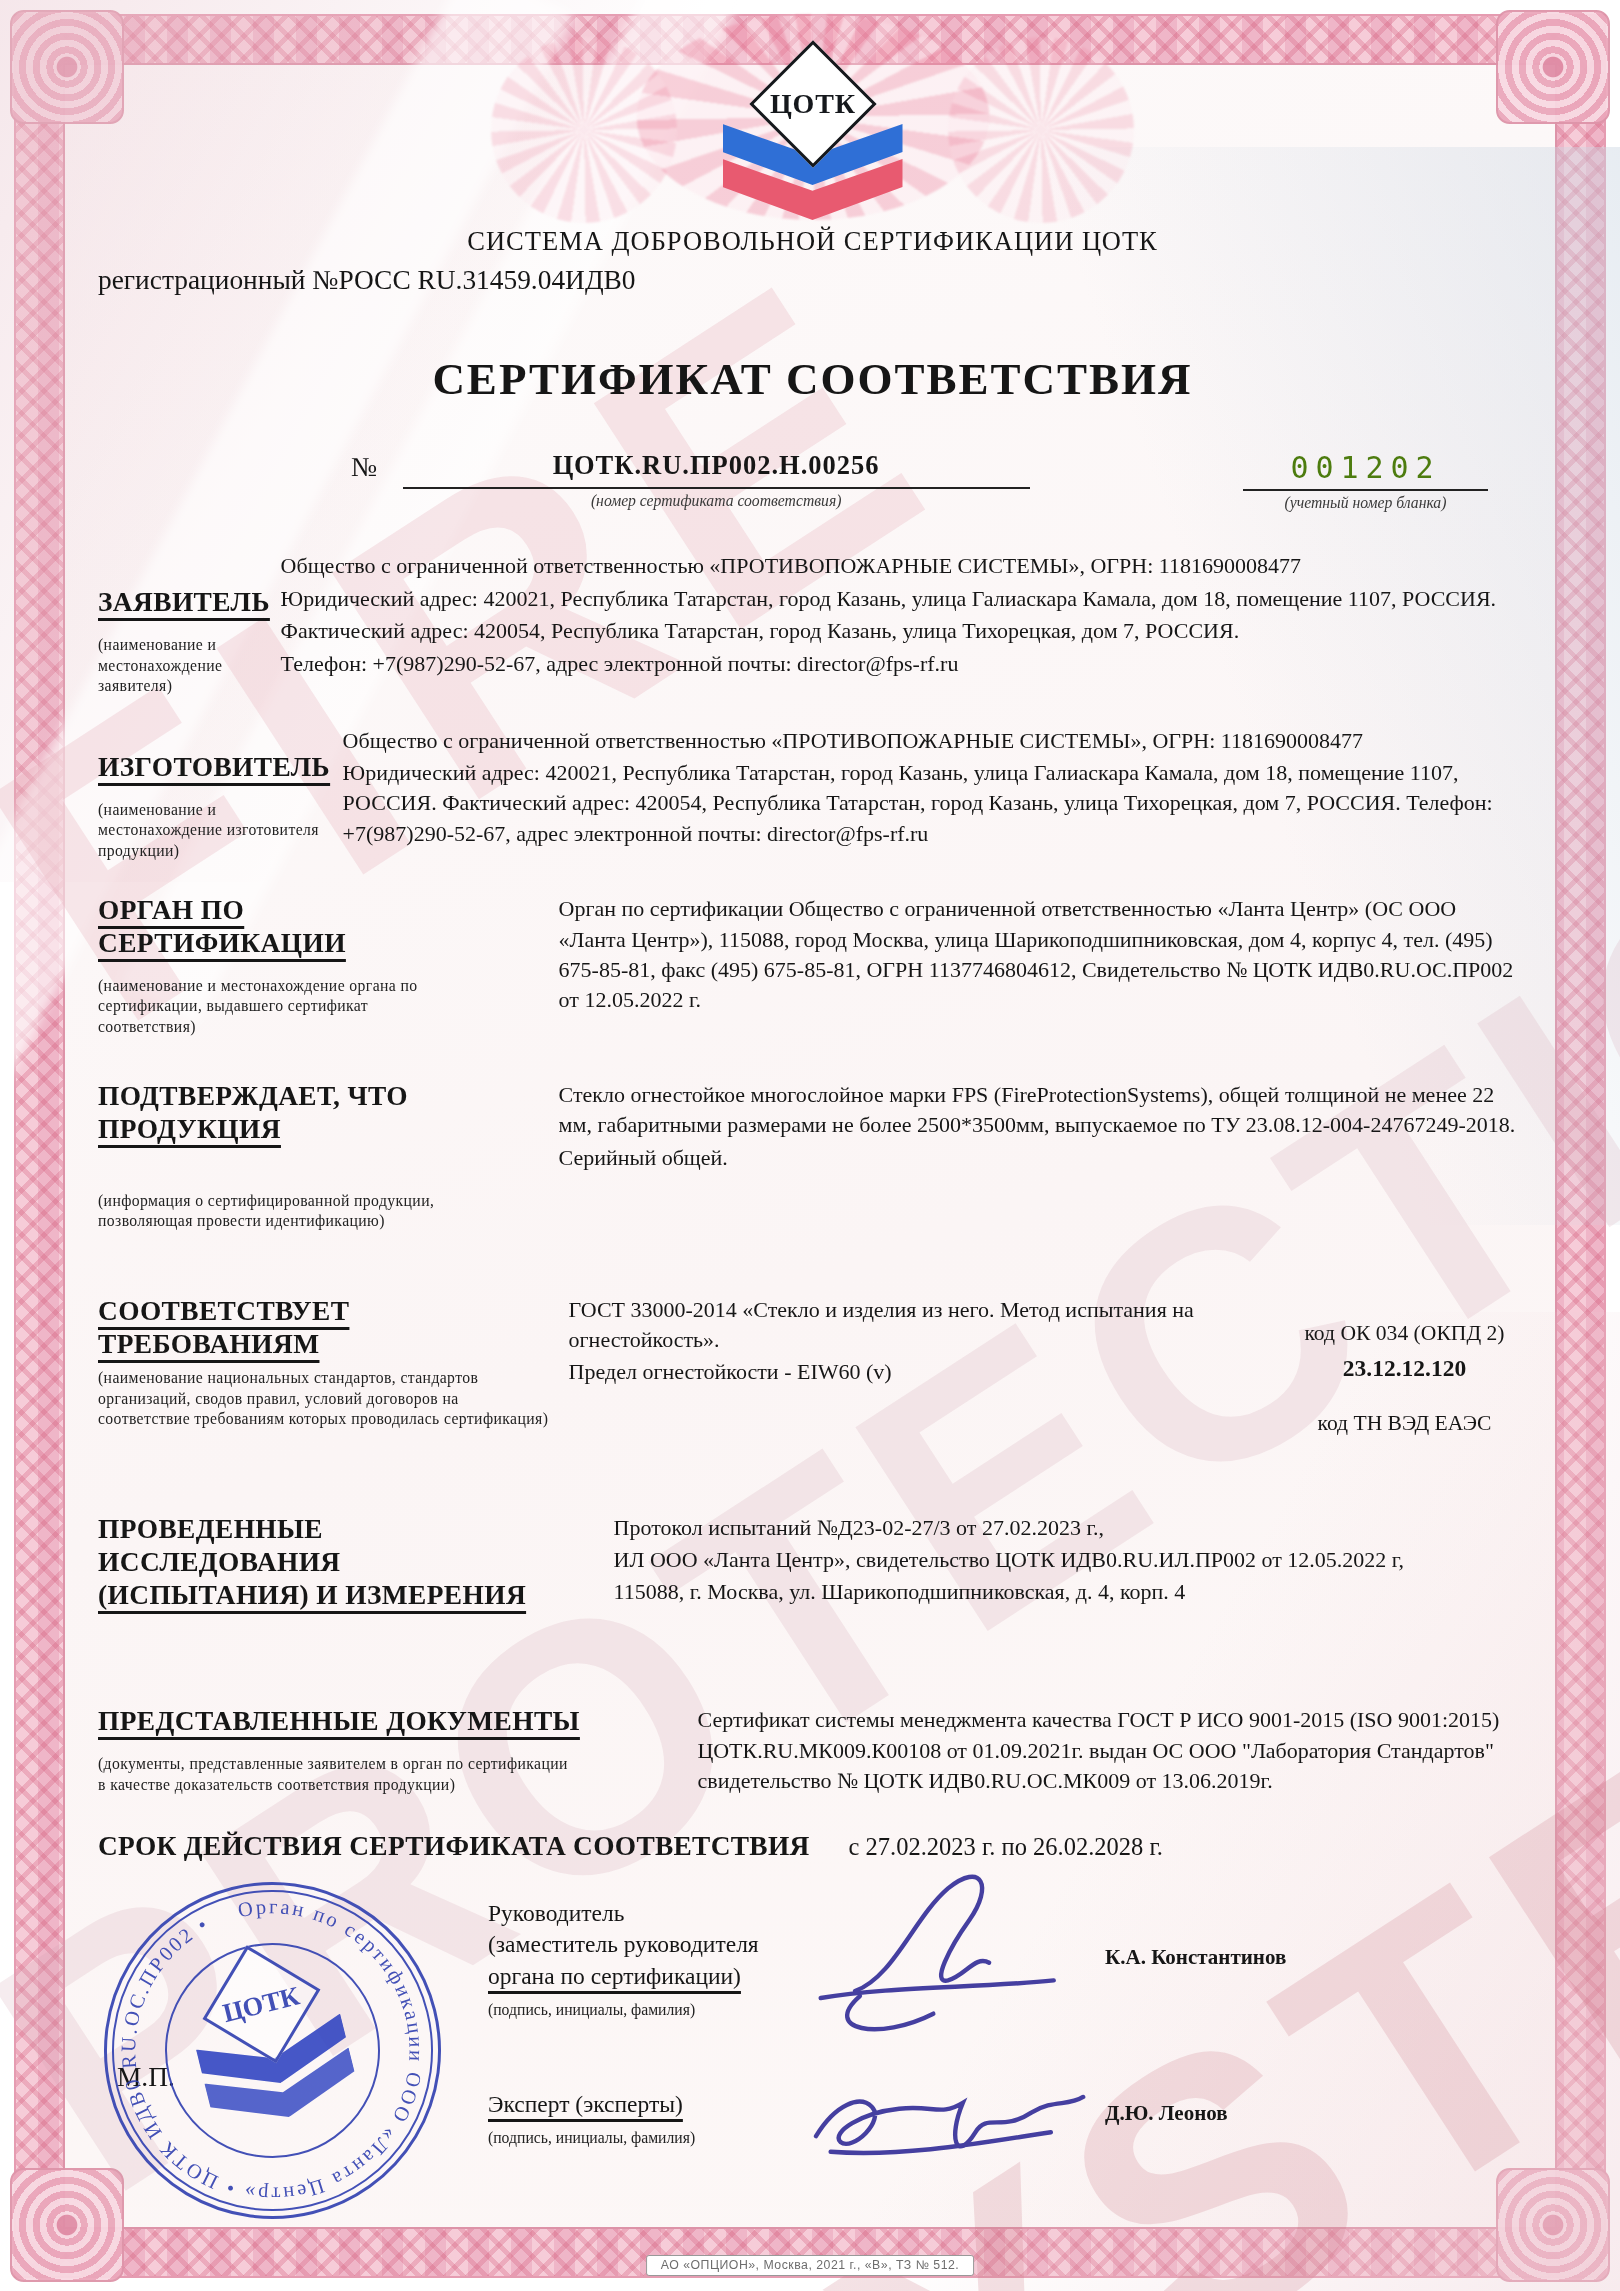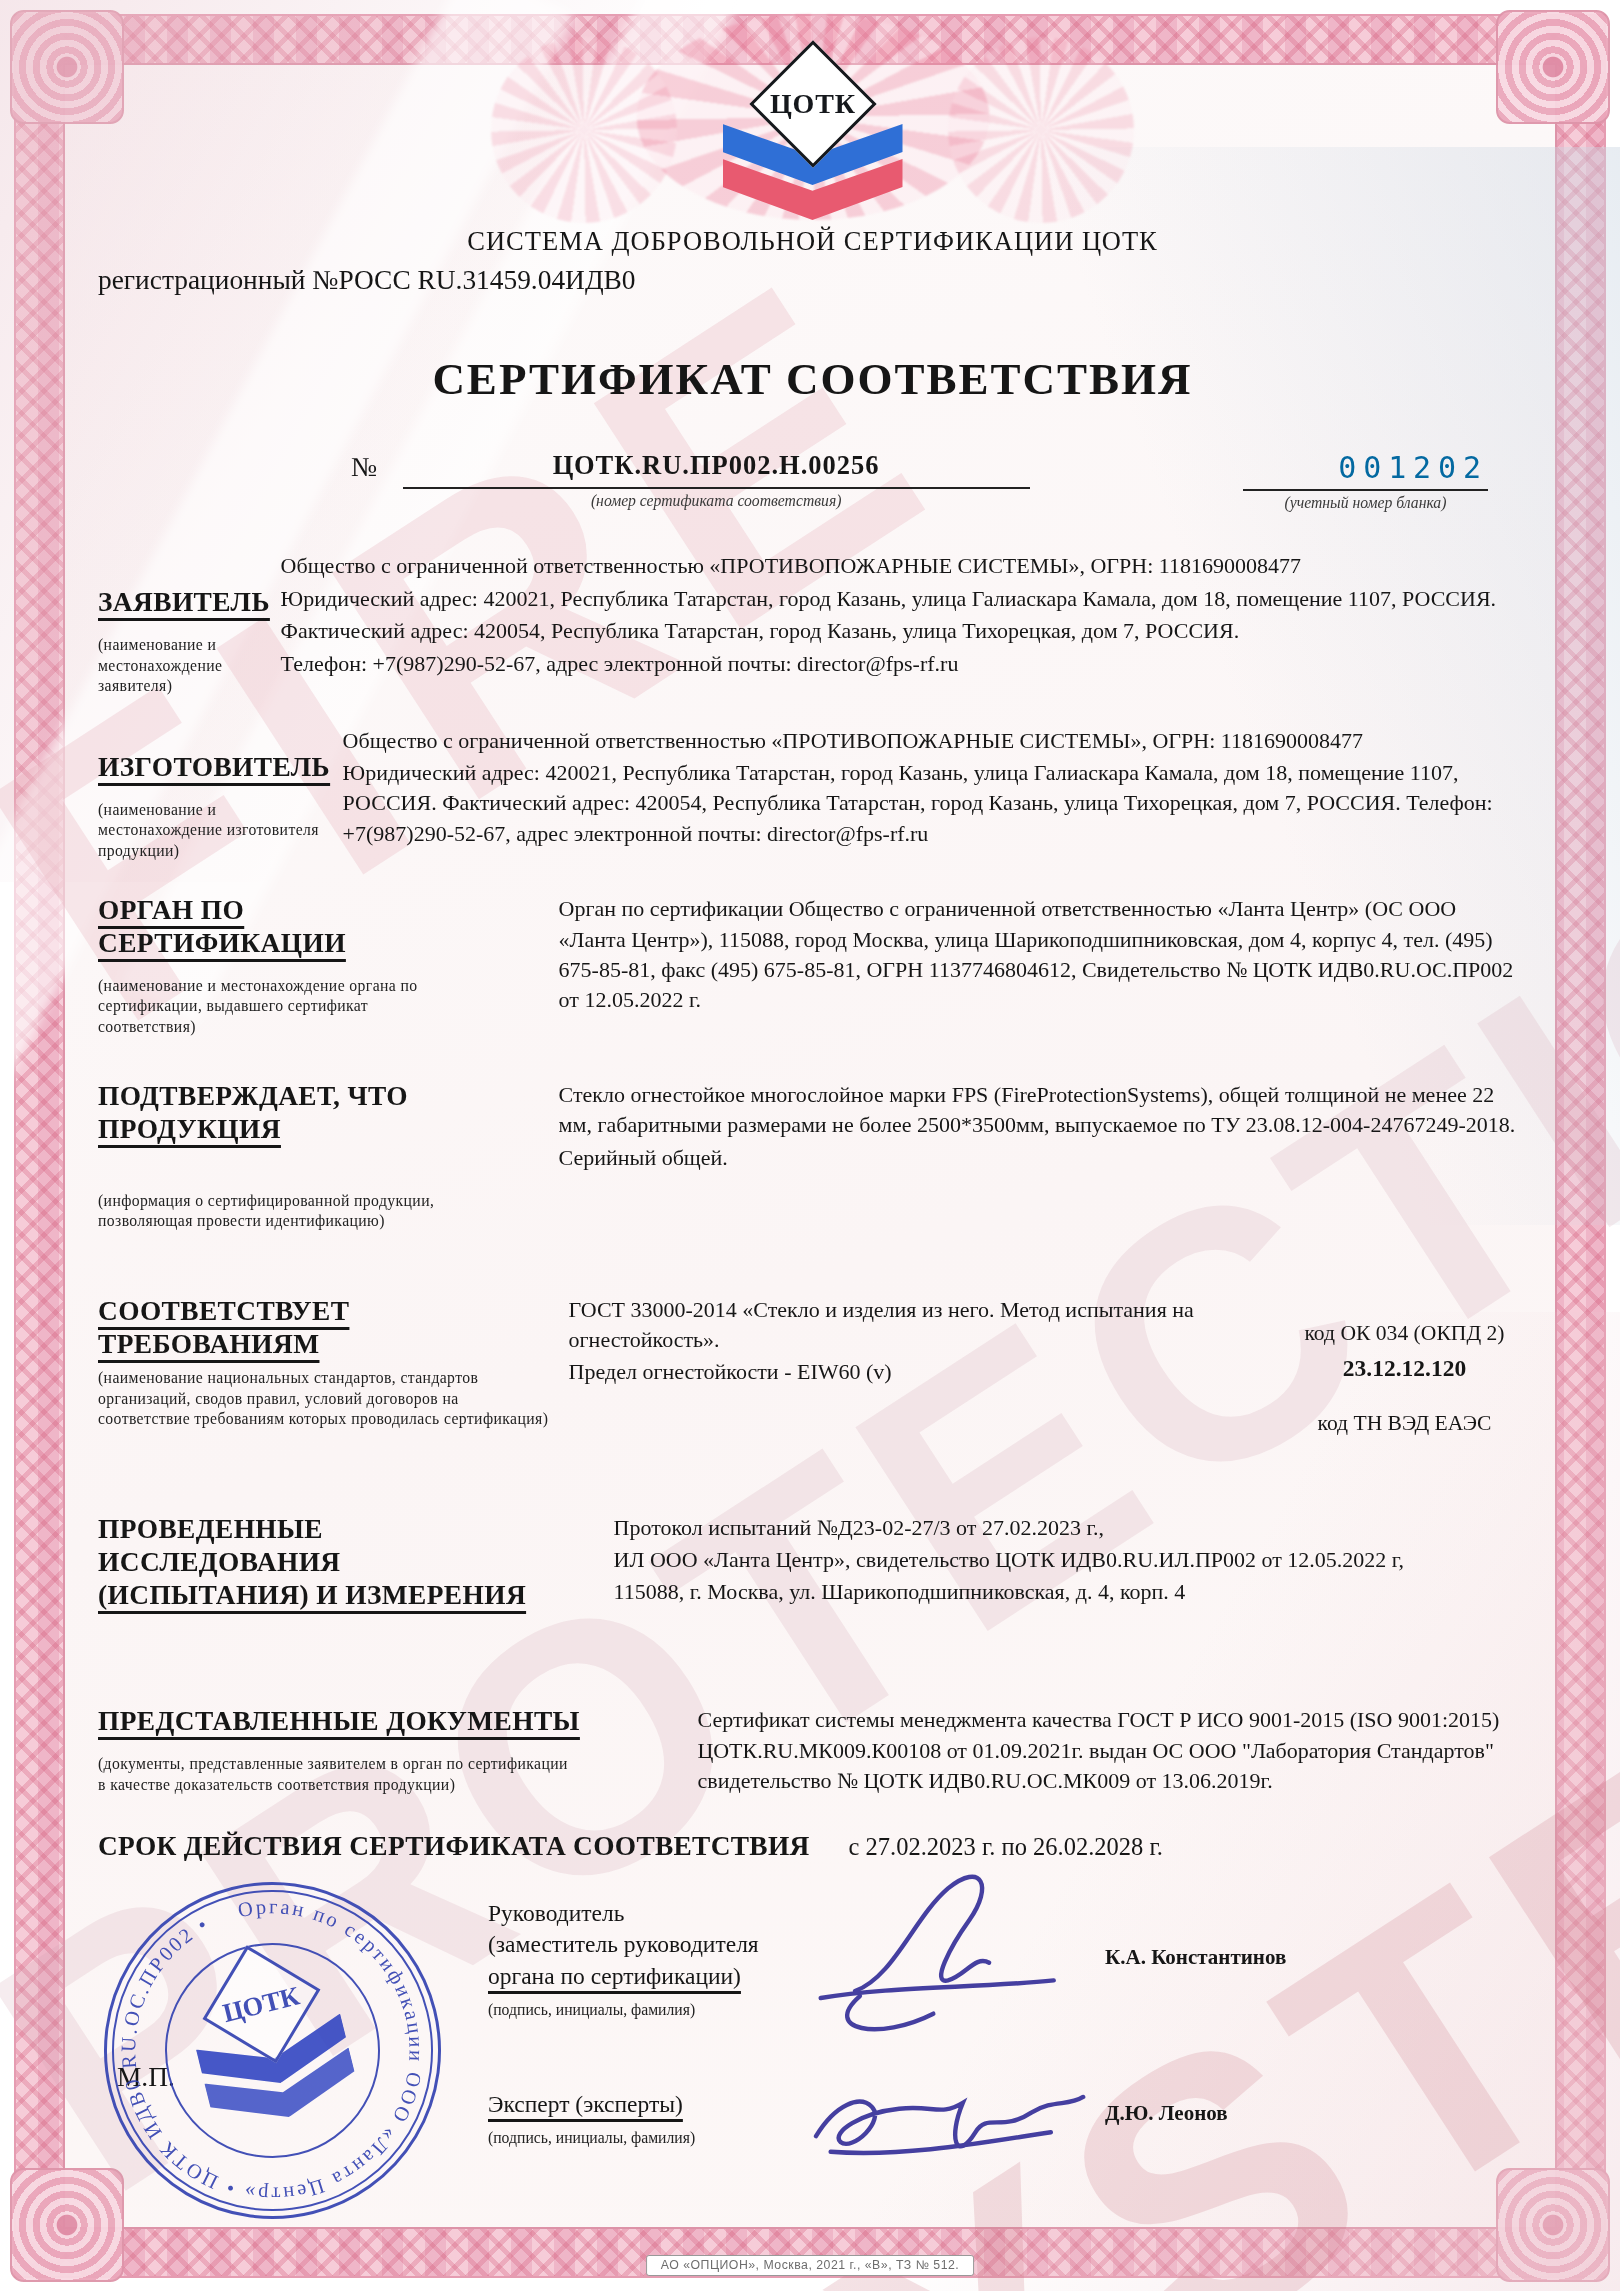--- a/index.html
+++ b/index.html
@@ -73,21 +73,21 @@
   .sys-line{text-align:center;font-size:26.5px;letter-spacing:1px;margin-top:5.9px;}
   .reg-line{text-align:left;font-size:27.4px;font-weight:normal;margin-top:7.8px;}
   .doc-title{text-align:center;font-size:45px;font-weight:bold;letter-spacing:2px;margin-top:57px;}
 
   .num-row{display:flex;align-items:flex-start;margin-top:45px;}
   .num-sign{font-size:27.4px;margin-left:253px;margin-right:25.5px;padding-top:2px;}
   .num-main{width:627px;text-align:center;}
   .num-main .val{display:block;font-size:26.5px;font-weight:bold;letter-spacing:1px;border-bottom:2.5px solid #222;padding-bottom:5.9px;}
   .num-main .cap, .num-blank .cap{display:block;font-size:15.7px;font-style:italic;color:#3a3a3a;margin-top:3.9px;}
   .num-blank{margin-left:auto;margin-right:39px;width:245px;text-align:center;}
-  .num-blank .val{display:block;font-family:"DejaVu Sans Mono","Liberation Mono",monospace;font-size:30px;letter-spacing:6.9px;color:#0369a1;border-bottom:2.5px solid #222;padding-bottom:3.9px;text-align:right;}
+  .num-blank .val{display:block;font-family:"DejaVu Sans Mono","Liberation Mono",monospace;font-size:30px;letter-spacing:6.9px;color:#4d7c0f;border-bottom:2.5px solid #222;padding-bottom:3.9px;}
 
   
   .sec{display:grid;column-gap:17.6px;margin-top:29px;}
   .sec-label{font-weight:bold;font-size:27.4px;line-height:1.2;letter-spacing:0.4px;}
   .u{text-decoration:underline;text-decoration-thickness:2.9px;text-underline-offset:6.9px;}
   .sec-sub{font-weight:normal;font-size:15.7px;line-height:1.3;color:#222;margin-top:16px;}
   .sec-body{font-size:22px;line-height:1.38;}
   .sec-body p{margin:0 0 2px 0;}
 
   .sec--applicant{grid-template-columns:165px 1fr;margin-top:39px;}

